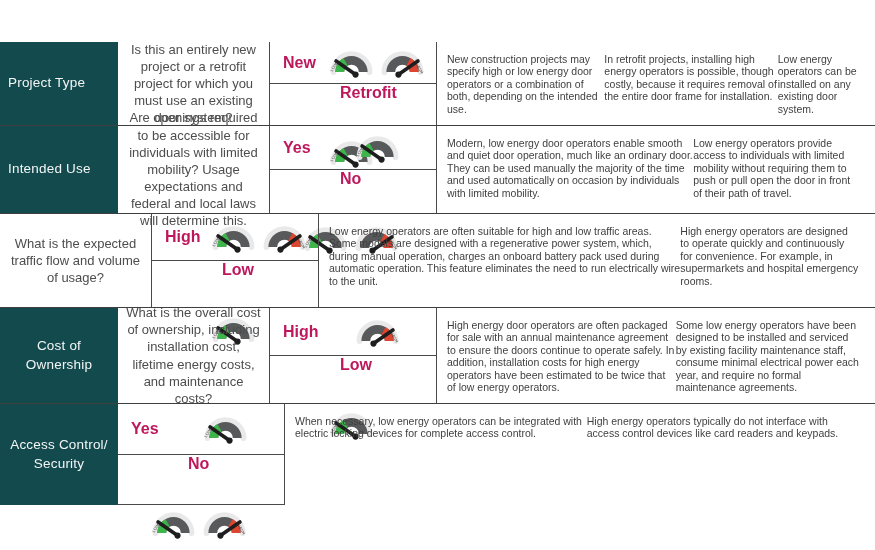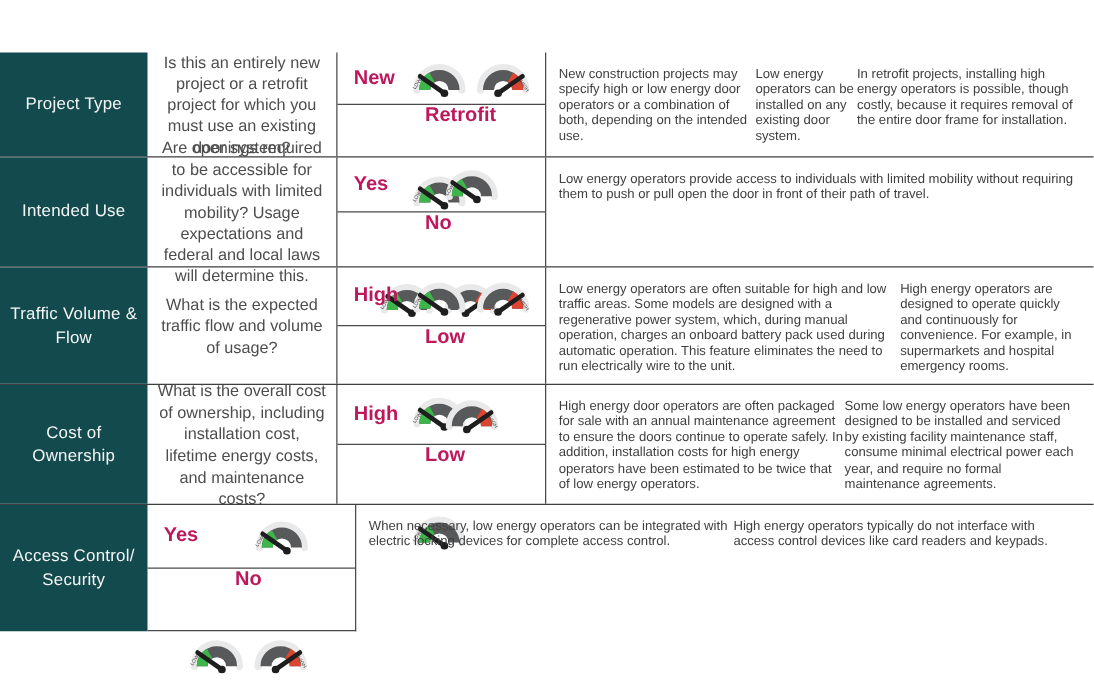--- a/index.html
+++ b/index.html
@@ -16,21 +16,21 @@
   .row + .row { border-top: 1px solid #3F3F3F; }
   .row-1 { height: 83px; }
   .row-2 { height: 88px; }
   .row-3 { height: 94px; }
   .row-4 { height: 96px; }
   .row-5 { height: 102px; }
 
   .label-cell {
     width: 118px; flex: 0 0 118px;
     background: #134A4E; color: #F4F6F6;
-    display: flex; align-items: center; justify-content: center;
+    display: flex; align-items: center; justify-content: flex-start;
     text-align: center; font-size: 13.5px; line-height: 1.4;
     letter-spacing: .2px; padding: 0 8px;
   }
   .question-cell {
     width: 152px; flex: 0 0 152px;
     border-right: 1px solid #4A4A4A;
     display: flex; align-items: center; justify-content: center;
     text-align: center; color: #4D4D4D;
     font-size: 13px; line-height: 1.32; padding: 2px 7px;
   }
@@ -110,22 +110,22 @@
         <span class="option-label">Retrofit</span>
         <span class="gauges">
           <svg class="gauge">
               <use href="#g-low"></use>
             </svg>
         </span>
       </div>
     </div>
     <div class="desc-cell">
       <p>New construction projects may specify high or low energy door operators or a combination of both, depending on the intended use.</p>
+      <p>In retrofit projects, installing high energy operators is possible, though costly, because it requires removal of the entire door frame for installation.</p>
       <p>Low energy operators can be installed on any existing door system.</p>
-      <p>In retrofit projects, installing high energy operators is possible, though costly, because it requires removal of the entire door frame for installation.</p>
     </div>
   </div>
 
   <div class="row row-2">
     <div class="label-cell">
       <span>Intended Use</span>
     </div>
     <div class="question-cell">
       <span>Are openings required to be accessible for individuals with limited mobility? Usage expectations and federal and local laws will determine this.</span>
     </div>
@@ -144,28 +144,26 @@
           <svg class="gauge">
               <use href="#g-low"></use>
             </svg>
           <svg class="gauge">
               <use href="#g-high"></use>
             </svg>
         </span>
       </div>
     </div>
     <div class="desc-cell">
+      <p>Modern, low energy door operators enable smooth and quiet door operation, much like an ordinary door. They can be used manually the majority of the time and used automatically on occasion by individuals with limited mobility.</p>
       <p>Low energy operators provide access to individuals with limited mobility without requiring them to push or pull open the door in front of their path of travel.</p>
     </div>
   </div>
 
   <div class="row row-3">
-    <div class="label-cell">
-      <span>Traffic Volume &amp; Flow</span>
-    </div>
     <div class="question-cell">
       <span>What is the expected traffic flow and volume of usage?</span>
     </div>
     <div class="options-cell">
       <div class="option">
         <span class="option-label">High</span>
         <span class="gauges">
           <svg class="gauge">
               <use href="#g-low"></use>
             </svg>

